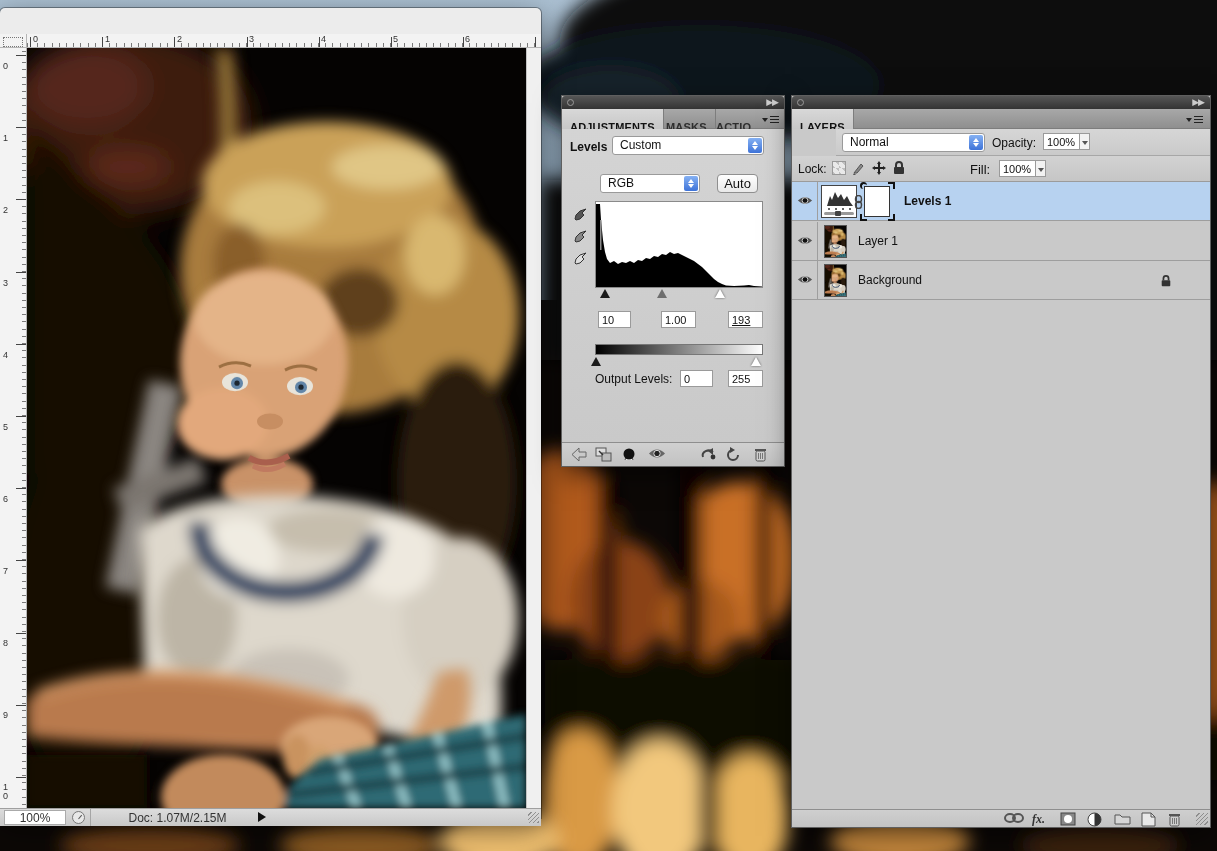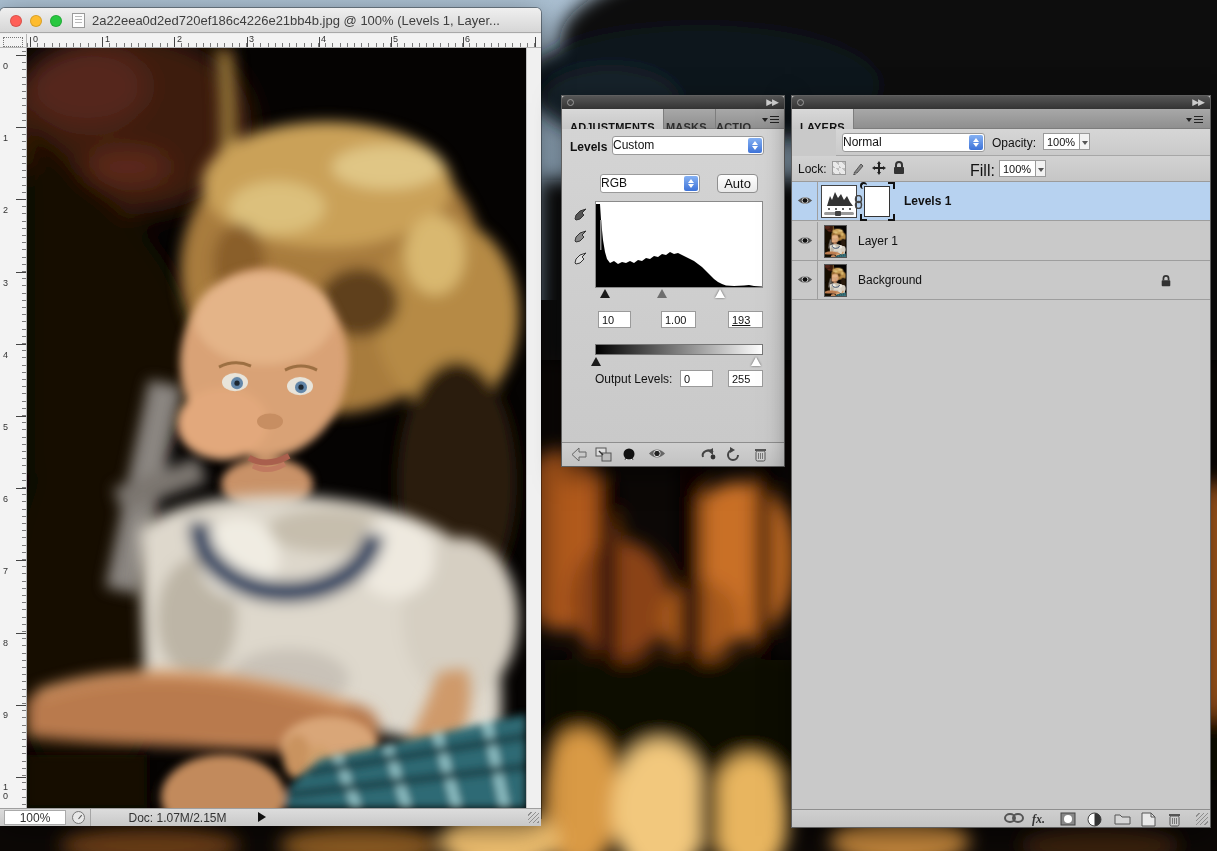--- a/index.html
+++ b/index.html
@@ -60,21 +60,21 @@
   .collapse-arrows { top:1px; font-size:9px; color:#ccc; letter-spacing:-1px; }
   .tabrow { left:0; right:0; height:20px; background:linear-gradient(#a8a8a8,#8f8f8f); border-bottom:1px solid #7d7d7d; }
   .tab { position:absolute; top:0; height:20px; font-size:11px; font-weight:bold; color:#222; padding:12px 8px 0 8px; letter-spacing:.2px; }
   .tab.active { background:linear-gradient(#d8d8d8,#c7c7c7); border-right:1px solid #7d7d7d; color:#111; }
   .tab.inactive { color:#2e2e2e; border-right:1px solid #7d7d7d; }
   .panel-menu { position:absolute; top:5px; width:18px; height:11px; color:#222; }
   .panel-menu::before { content:""; position:absolute; left:0; top:4px; border-left:3px solid transparent; border-right:3px solid transparent; border-top:4px solid #222; }
   .panel-menu::after { content:""; position:absolute; left:8px; top:2px; width:9px; height:7px;
      background:repeating-linear-gradient(to bottom,#222 0 1px,transparent 1px 3px); }
 
-  .select-box { position:absolute; background:#fff; border:1px solid #9a9a9a; border-radius:3px; font-size:12px; color:#111; }
+  .select-box { position:absolute; background:#fff; border:1px solid #9a9a9a; border-radius:3px; font-size:12px; color:#111; padding-left:7px; }
   .stepper { position:absolute; right:1px; top:1px; bottom:1px; width:14px; border-radius:2px;
      background:linear-gradient(#85b1f3,#3e73d8); }
   .stepper::before { content:""; position:absolute; left:4px; top:3px; border-left:3px solid transparent; border-right:3px solid transparent; border-bottom:4px solid #fff; }
   .stepper::after { content:""; position:absolute; left:4px; bottom:3px; border-left:3px solid transparent; border-right:3px solid transparent; border-top:4px solid #fff; }
 
   .num-box { position:absolute; background:#fff; border:1px solid #9a9a9a; font-size:11px; color:#111; padding:1px 3px; height:17px; font-family:"Liberation Sans",sans-serif; }
   .mini-caret { position:absolute; width:10px; height:17px; border:1px solid #9a9a9a; border-left:none; background:#f2f2f2; }
   .mini-caret::after { content:""; position:absolute; left:2px; top:7px; border-left:3px solid transparent; border-right:3px solid transparent; border-top:4px solid #555; }
 
   
@@ -107,21 +107,21 @@
   #layers-panel { left:791px; top:95px; width:420px; height:733px; }
   #layers-body { left:0; top:33px; right:0; bottom:18px; background:#c9c9c9; }
   #blend-row { left:0; top:0; right:0; height:27px; background:linear-gradient(#d6d6d6,#cacaca); border-bottom:1px solid #a7a7a7;margin-left:44px; }
   #blend-select { left:6px; top:4px; width:143px; height:19px; line-height:17px; }
   #opacity-label { left:156px; top:7px; font-size:12px; color:#111; }
   #opacity-box { left:207px; top:4px; width:37px; }
   #opacity-caret { left:244px; top:4px; }
   #lock-row { left:0; top:27px; right:0; height:26px; background:linear-gradient(#d2d2d2,#c6c6c6); border-bottom:1px solid #9b9b9b; }
   #lock-label { left:6px; top:6px; font-size:12px; color:#111; }
   .lock-ic { position:absolute; top:5px; width:14px; height:14px; }
-  #fill-label { left:178px; top:6px; font-size:16px; color:#111; }
+  #fill-label { left:178px; top:6px; font-size:13px; color:#111; }
   #fill-box { left:207px; top:4px; width:37px; }
   #fill-caret { left:244px; top:4px; }
 
   .layer-row { position:absolute; left:0; right:0; height:39px; background:#c9c9c9; border-bottom:1px solid #9e9e9e; }
   .layer-row.selected { background:#b7d2f0; }
   .eye-col { position:absolute; left:0; top:0; width:26px; height:38px; border-right:1px solid #9e9e9e; }
   .eye { position:absolute; left:5px; top:13px; width:16px; height:11px; }
   .layer-name { position:absolute; top:12px; font-size:12px; color:#111; }
   .thumb-frame { position:absolute; border:1px solid #555; background:#000; }
   .adj-thumb { left:29px; top:3px; width:36px; height:33px; background:#fff; border:1px solid #444; }
@@ -260,31 +260,20 @@
     <ellipse cx="500" cy="840" rx="60" ry="30" fill="#f0c070"></ellipse>
     <ellipse cx="360" cy="845" rx="80" ry="22" fill="#8a5a24"></ellipse>
     <ellipse cx="150" cy="845" rx="90" ry="20" fill="#6b3c17"></ellipse>
     <ellipse cx="900" cy="840" rx="70" ry="25" fill="#c98a3e"></ellipse>
     <ellipse cx="1100" cy="845" rx="80" ry="22" fill="#3a2410"></ellipse>
     <ellipse cx="1213" cy="600" rx="30" ry="120" fill="#a85a1e"></ellipse>
   </g>
 </svg>
 
 <div id="doc-window" class="abs">
-  <div id="titlebar" class="abs">
-    <span id="tl-close" class="abs tl"></span>
-    <span id="tl-min" class="abs tl"></span>
-    <span id="tl-zoom" class="abs tl"></span>
-    <span id="proxy-icon" class="abs">
-        <i></i>
-        <i></i>
-        <i></i>
-      </span>
-    <span id="doc-title" class="abs">2a22eea0d2ed720ef186c4226e21bb4b.jpg @ 100% (Levels 1, Layer...</span>
-  </div>
 
   <div id="ruler-corner" class="abs"></div>
   <div id="ruler-h" class="abs">
     <div class="minor"></div>
       <div class="major"></div>
     <span style="left:6px">0</span>
     <span style="left:78px">1</span>
     <span style="left:150px">2</span>
     <span style="left:222px">3</span>
     <span style="left:294px">4</span>

